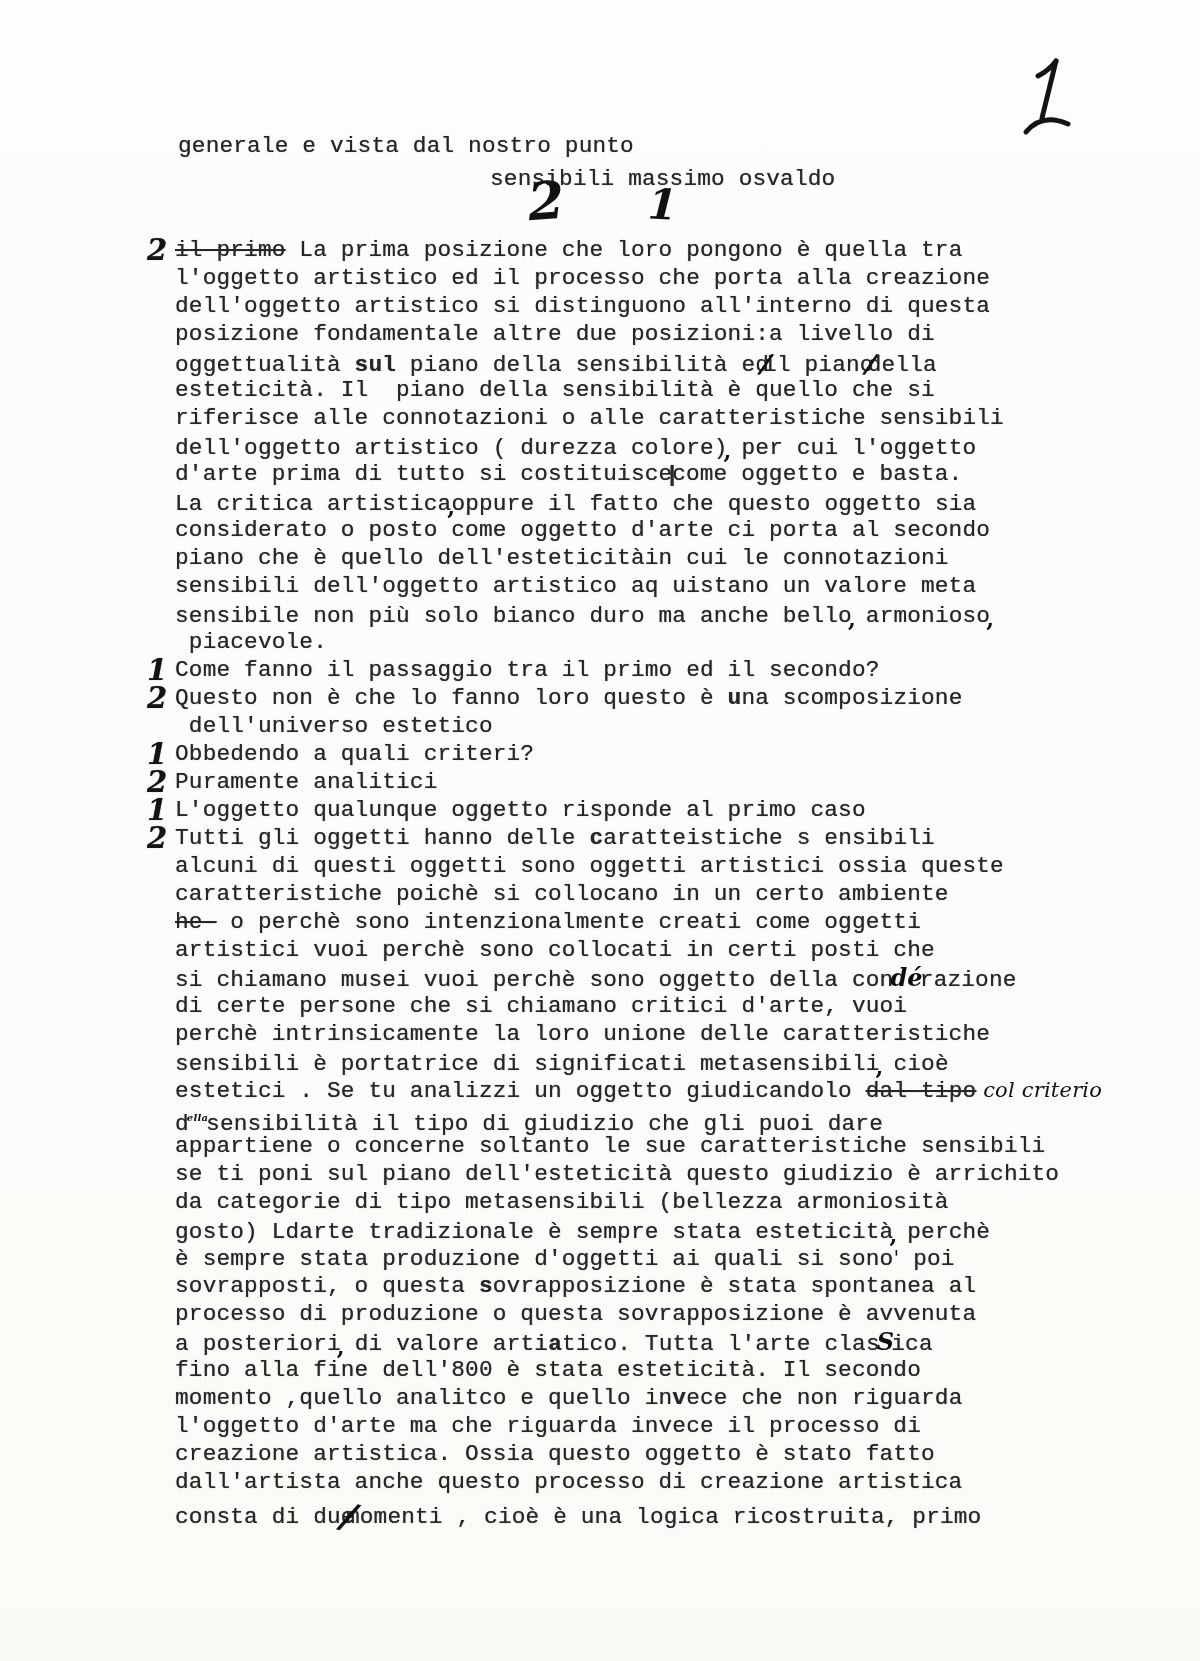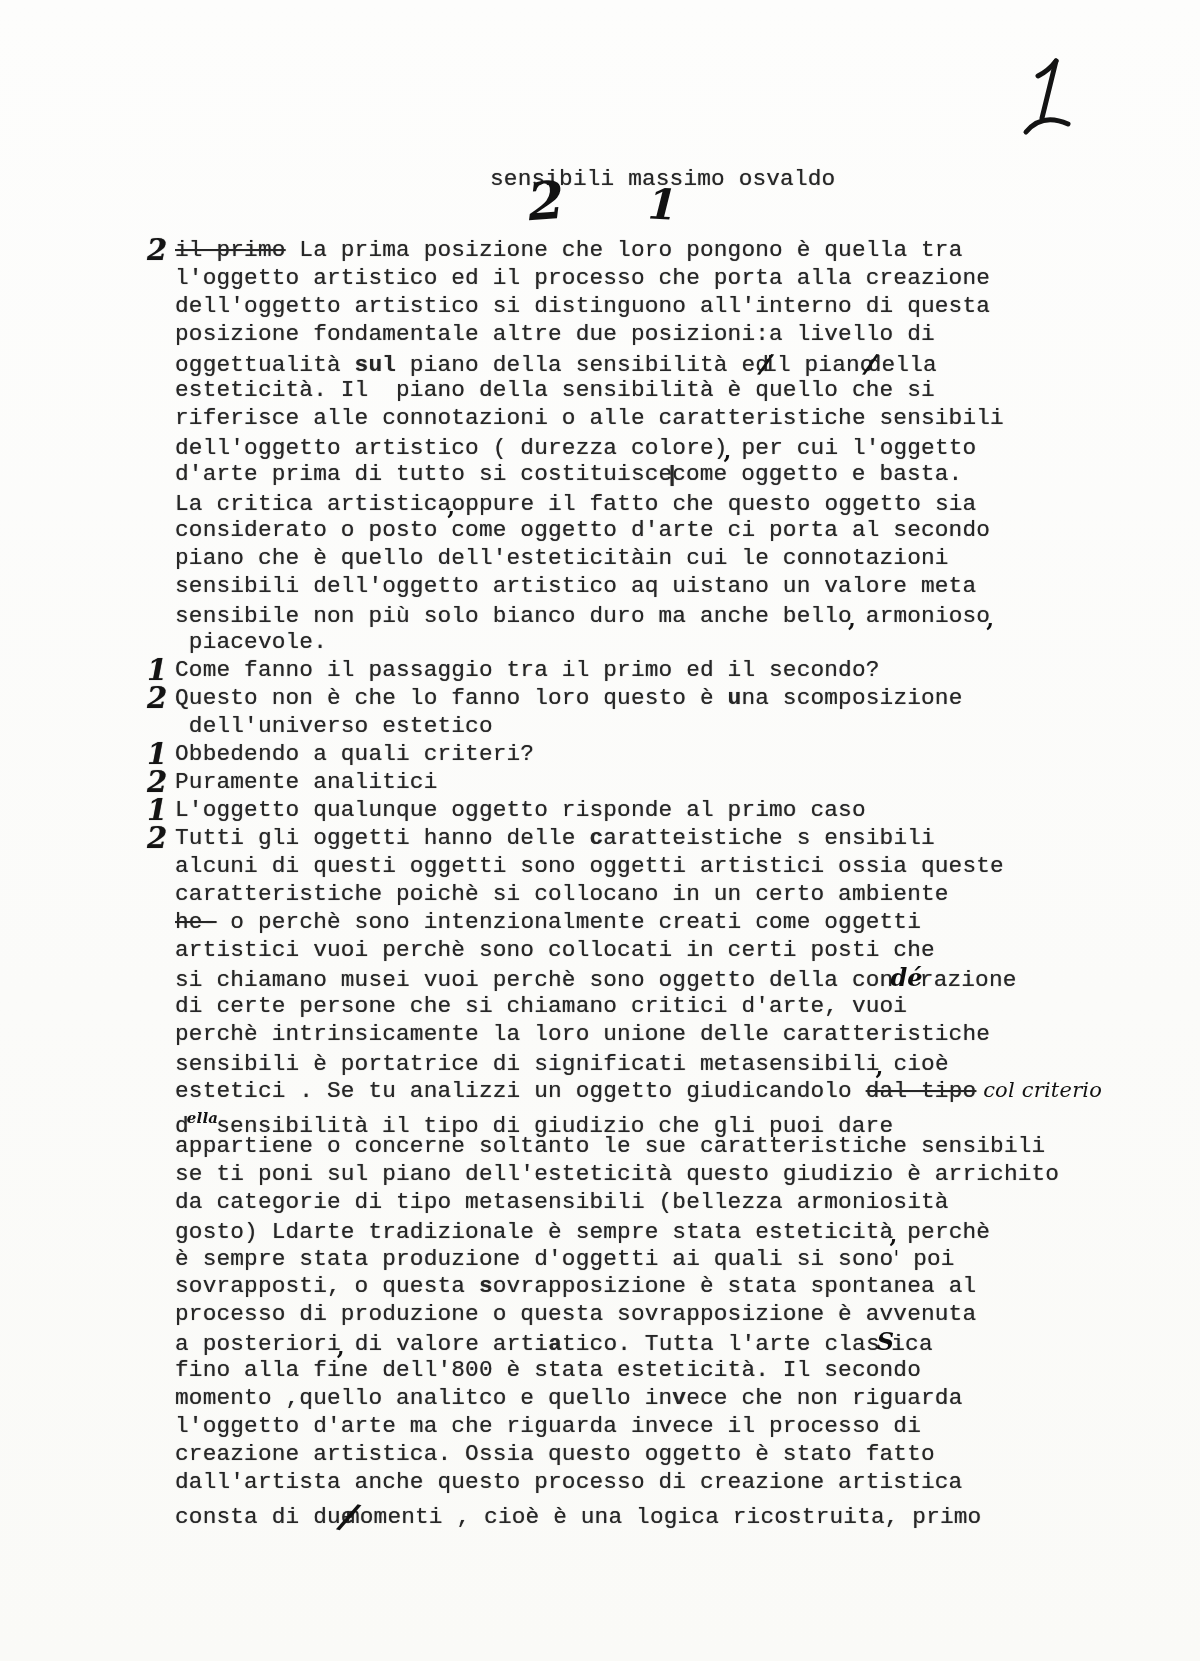--- a/index.html
+++ b/index.html
@@ -32,41 +32,42 @@
   .line{position:relative;height:28px;line-height:28px;}
   .mnum{
     position:absolute;left:-28px;top:-1px;
     font-family:"DejaVu Serif",serif;font-style:italic;
     font-size:29px;font-weight:600;color:#141414;line-height:30px;
   }
   .seg-strike{text-decoration:line-through;text-decoration-thickness:2.2px;font-family:Liberation Mono, monospace;}
   .seg-b{font-weight:700;}
   .seg-hw{font-family:"DejaVu Serif",serif;font-style:italic;font-size:21px;color:#121212;text-shadow:none;}
   .seg-hwb{font-family:"DejaVu Serif",serif;font-style:italic;font-weight:700;font-size:24px;color:#0e0e0e;margin:0 -3px;text-shadow:none;}
-  .seg-sup{font-family:"DejaVu Serif",serif;font-style:italic;font-weight:600;font-size:15px;vertical-align:9px;margin:16px -2px;color:#121212;text-shadow:none;}
+  .seg-sup{font-family:"DejaVu Serif",serif;font-style:italic;font-weight:600;font-size:10px;vertical-align:9px;margin:16px -2px;color:#121212;text-shadow:none;}
   .seg-hwc{font-family:"DejaVu Serif",serif;font-weight:700;position:relative;top:5px;margin:0 -4px;color:#121212;text-shadow:none;}
   .seg-slash{display:inline-block;font-family:"DejaVu Serif",serif;font-style:italic;font-weight:600;font-size:27px;transform:rotate(8deg) translateY(2px);margin:0 -8px;color:#121212;text-shadow:none;}
   .seg-slash2{display:inline-block;font-family:"DejaVu Serif",serif;font-style:italic;font-weight:600;font-size:36px;transform:rotate(14deg) translateY(6px);margin:0 -11px;color:#121212;text-shadow:none;}
   .seg-bar{display:inline-block;font-weight:600;margin:0 -7px;transform:translateY(1px);}
 </style>
 </head>
 <body>
 
 <div class="page">
 
   <span class="page-number" aria-label="1">
     <svg width="80" height="95" viewBox="0 0 80 95">
       <g fill="none" stroke="#141414" stroke-width="5" stroke-linecap="round">
         <path d="M44 9 C38 17 32 21 26 24"></path>
         <path d="M44 9 L30 66"></path>
         <path d="M14 80 C24 68 38 64 56 72"></path>
       </g>
     </svg>
   </span>
 
+  <div class="typed title-line2">generale e vista dal nostro punto</div>
   <div class="typed byline">sensibili massimo osvaldo</div>
 
   <span class="hw byline-mark-2">2</span>
   <span class="hw byline-mark-1">1</span>
 
   <div class="typed body-lines"><div class="line"><span class="mnum">2</span><span class="seg-strike">il primo</span><span class="seg"> La prima posizione che loro pongono è quella tra</span></div><div class="line"><span class="seg">l'oggetto artistico ed il processo che porta alla creazione</span></div><div class="line"><span class="seg">dell'oggetto artistico si distinguono all'interno di questa</span></div><div class="line"><span class="seg">posizione fondamentale altre due posizioni:a livello di</span></div><div class="line"><span class="seg">oggettualità </span><span class="seg-b">sul</span><span class="seg"> piano della sensibilità ed</span><span class="seg-slash">/</span><span class="seg">il piano</span><span class="seg-slash">/</span><span class="seg">della</span></div><div class="line"><span class="seg">esteticità. Il  piano della sensibilità è quello che si</span></div><div class="line"><span class="seg">riferisce alle connotazioni o alle caratteristiche sensibili</span></div><div class="line"><span class="seg">dell'oggetto artistico ( durezza colore)</span><span class="seg-hwc">,</span><span class="seg"> per cui l'oggetto</span></div><div class="line"><span class="seg">d'arte prima di tutto si costituisce</span><span class="seg-bar">|</span><span class="seg">come oggetto e basta.</span></div><div class="line"><span class="seg">La critica artistica</span><span class="seg-hwc">,</span><span class="seg">oppure il fatto che questo oggetto sia</span></div><div class="line"><span class="seg">considerato o posto come oggetto d'arte ci porta al secondo</span></div><div class="line"><span class="seg">piano che è quello dell'esteticitàin cui le connotazioni</span></div><div class="line"><span class="seg">sensibili dell'oggetto artistico aq uistano un valore meta</span></div><div class="line"><span class="seg">sensibile non più solo bianco duro ma anche bello</span><span class="seg-hwc">,</span><span class="seg"> armonioso</span><span class="seg-hwc">,</span></div><div class="line"><span class="seg"> piacevole.</span></div><div class="line"><span class="mnum">1</span><span class="seg">Come fanno il passaggio tra il primo ed il secondo?</span></div><div class="line"><span class="mnum">2</span><span class="seg">Questo non è che lo fanno loro questo è </span><span class="seg-b">u</span><span class="seg">na scomposizione</span></div><div class="line"><span class="seg"> dell'universo estetico</span></div><div class="line"><span class="mnum">1</span><span class="seg">Obbedendo a quali criteri?</span></div><div class="line"><span class="mnum">2</span><span class="seg">Puramente analitici</span></div><div class="line"><span class="mnum">1</span><span class="seg">L'oggetto qualunque oggetto risponde al primo caso</span></div><div class="line"><span class="mnum">2</span><span class="seg">Tutti gli oggetti hanno delle </span><span class="seg-b">c</span><span class="seg">aratteistiche s ensibili</span></div><div class="line"><span class="seg">alcuni di questi oggetti sono oggetti artistici ossia queste</span></div><div class="line"><span class="seg">caratteristiche poichè si collocano in un certo ambiente</span></div><div class="line"><span class="seg-strike">he-</span><span class="seg"> o perchè sono intenzionalmente creati come oggetti</span></div><div class="line"><span class="seg">artistici vuoi perchè sono collocati in certi posti che</span></div><div class="line"><span class="seg">si chiamano musei vuoi perchè sono oggetto della con</span><span class="seg-hwb">dé</span><span class="seg">razione</span></div><div class="line"><span class="seg">di certe persone che si chiamano critici d'arte, vuoi</span></div><div class="line"><span class="seg">perchè intrinsicamente la loro unione delle caratteristiche</span></div><div class="line"><span class="seg">sensibili è portatrice di significati metasensibili</span><span class="seg-hwc">,</span><span class="seg"> cioè</span></div><div class="line"><span class="seg">estetici . Se tu analizzi un oggetto giudicandolo </span><span class="seg-strike">dal tipo</span><span class="seg-hw"> col criterio</span></div><div class="line"><span class="seg">d</span><span class="seg-sup">ella</span><span class="seg">sensibilità il tipo di giudizio che gli puoi dare</span></div><div class="line"><span class="seg">appartiene o concerne soltanto le sue caratteristiche sensibili</span></div><div class="line"><span class="seg">se ti poni sul piano dell'esteticità questo giudizio è arrichito</span></div><div class="line"><span class="seg">da categorie di tipo metasensibili (bellezza armoniosità</span></div><div class="line"><span class="seg">gosto) Ldarte tradizionale è sempre stata esteticità</span><span class="seg-hwc">,</span><span class="seg"> perchè</span></div><div class="line"><span class="seg">è sempre stata produzione d'oggetti ai quali si sono</span><span class="seg-hw">'</span><span class="seg"> poi</span></div><div class="line"><span class="seg">sovrapposti, o questa </span><span class="seg-b">s</span><span class="seg">ovrapposizione è stata spontanea al</span></div><div class="line"><span class="seg">processo di produzione o questa sovrapposizione è avvenuta</span></div><div class="line"><span class="seg">a posteriori</span><span class="seg-hwc">,</span><span class="seg"> di valore arti</span><span class="seg-b">a</span><span class="seg">tico. Tutta l'arte clas</span><span class="seg-hwb">S</span><span class="seg">ica</span></div><div class="line"><span class="seg">fino alla fine dell'800 è stata esteticità. Il secondo</span></div><div class="line"><span class="seg">momento ,quello analitco e quello in</span><span class="seg-b">v</span><span class="seg">ece che non riguarda</span></div><div class="line"><span class="seg">l'oggetto d'arte ma che riguarda invece il processo di</span></div><div class="line"><span class="seg">creazione artistica. Ossia questo oggetto è stato fatto</span></div><div class="line"><span class="seg">dall'artista anche questo processo di creazione artistica</span></div><div class="line"><span class="seg">consta di due</span><span class="seg-slash2">/</span><span class="seg">momenti , cioè è una logica ricostruita, primo</span></div></div>
 
 </div>
 
 </body></html>

